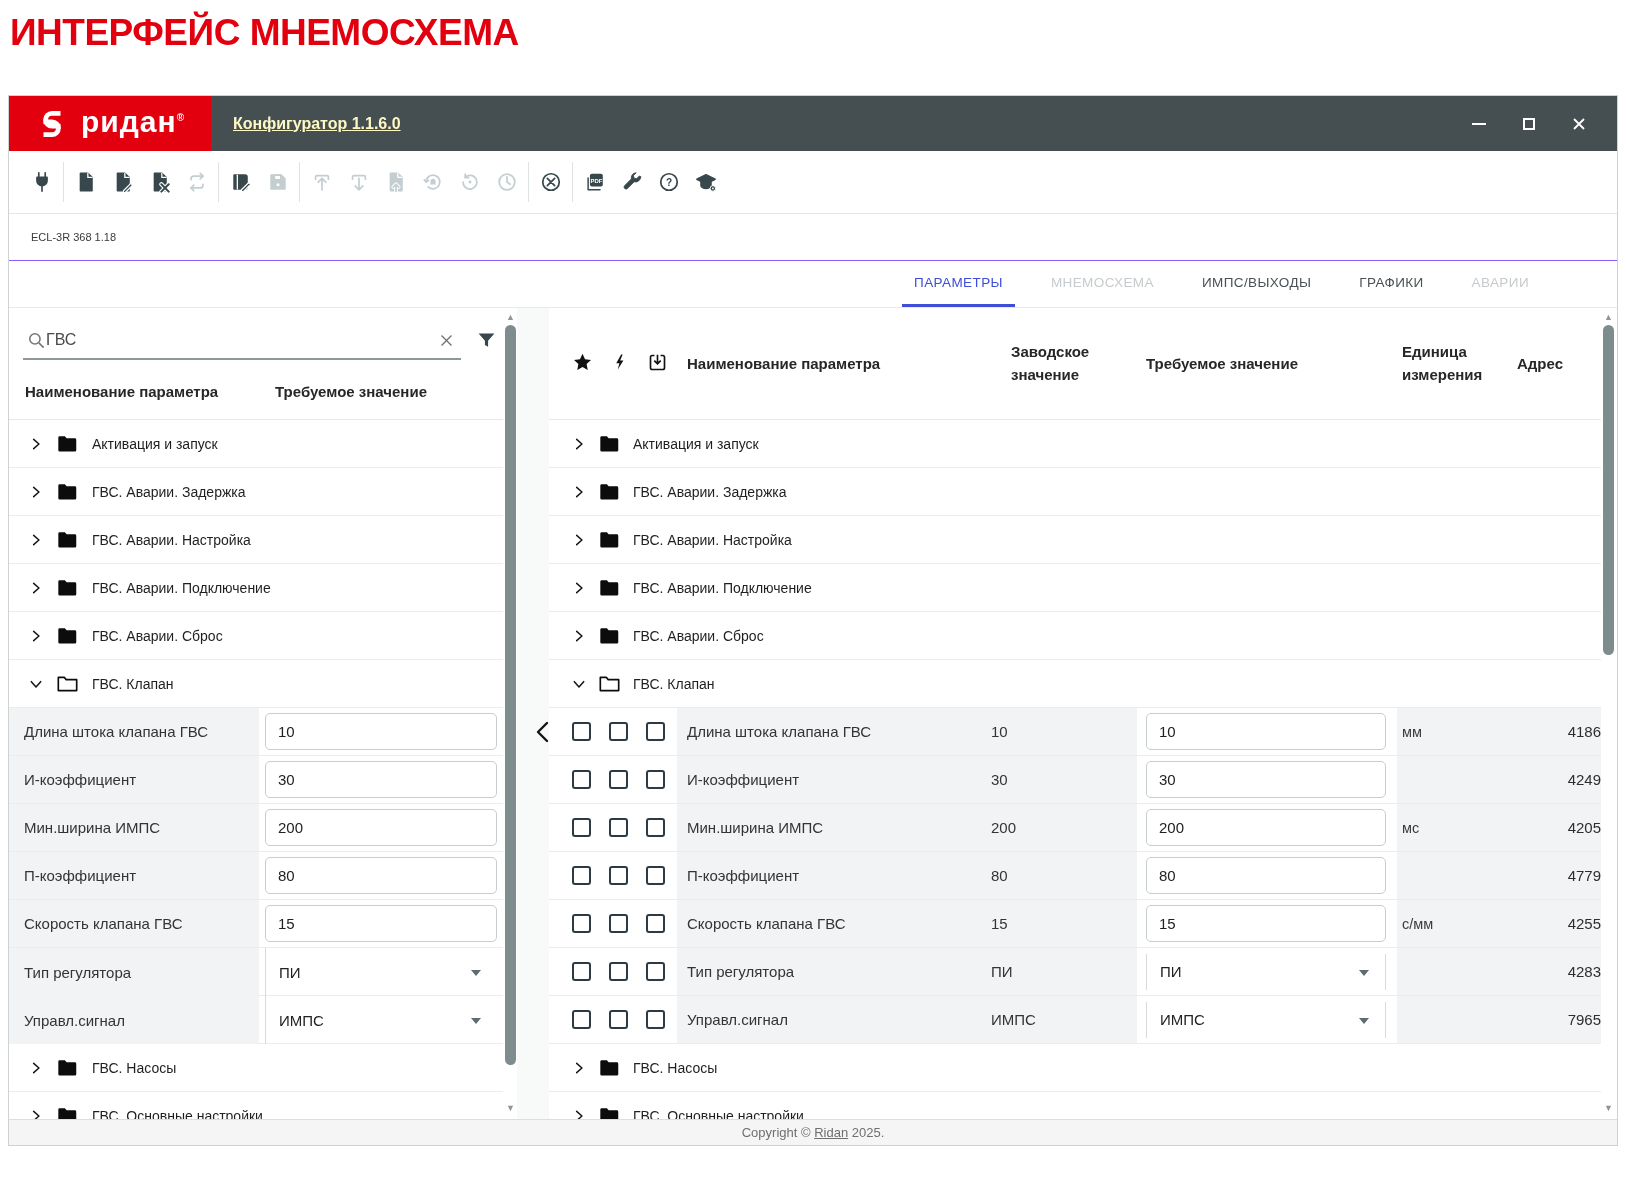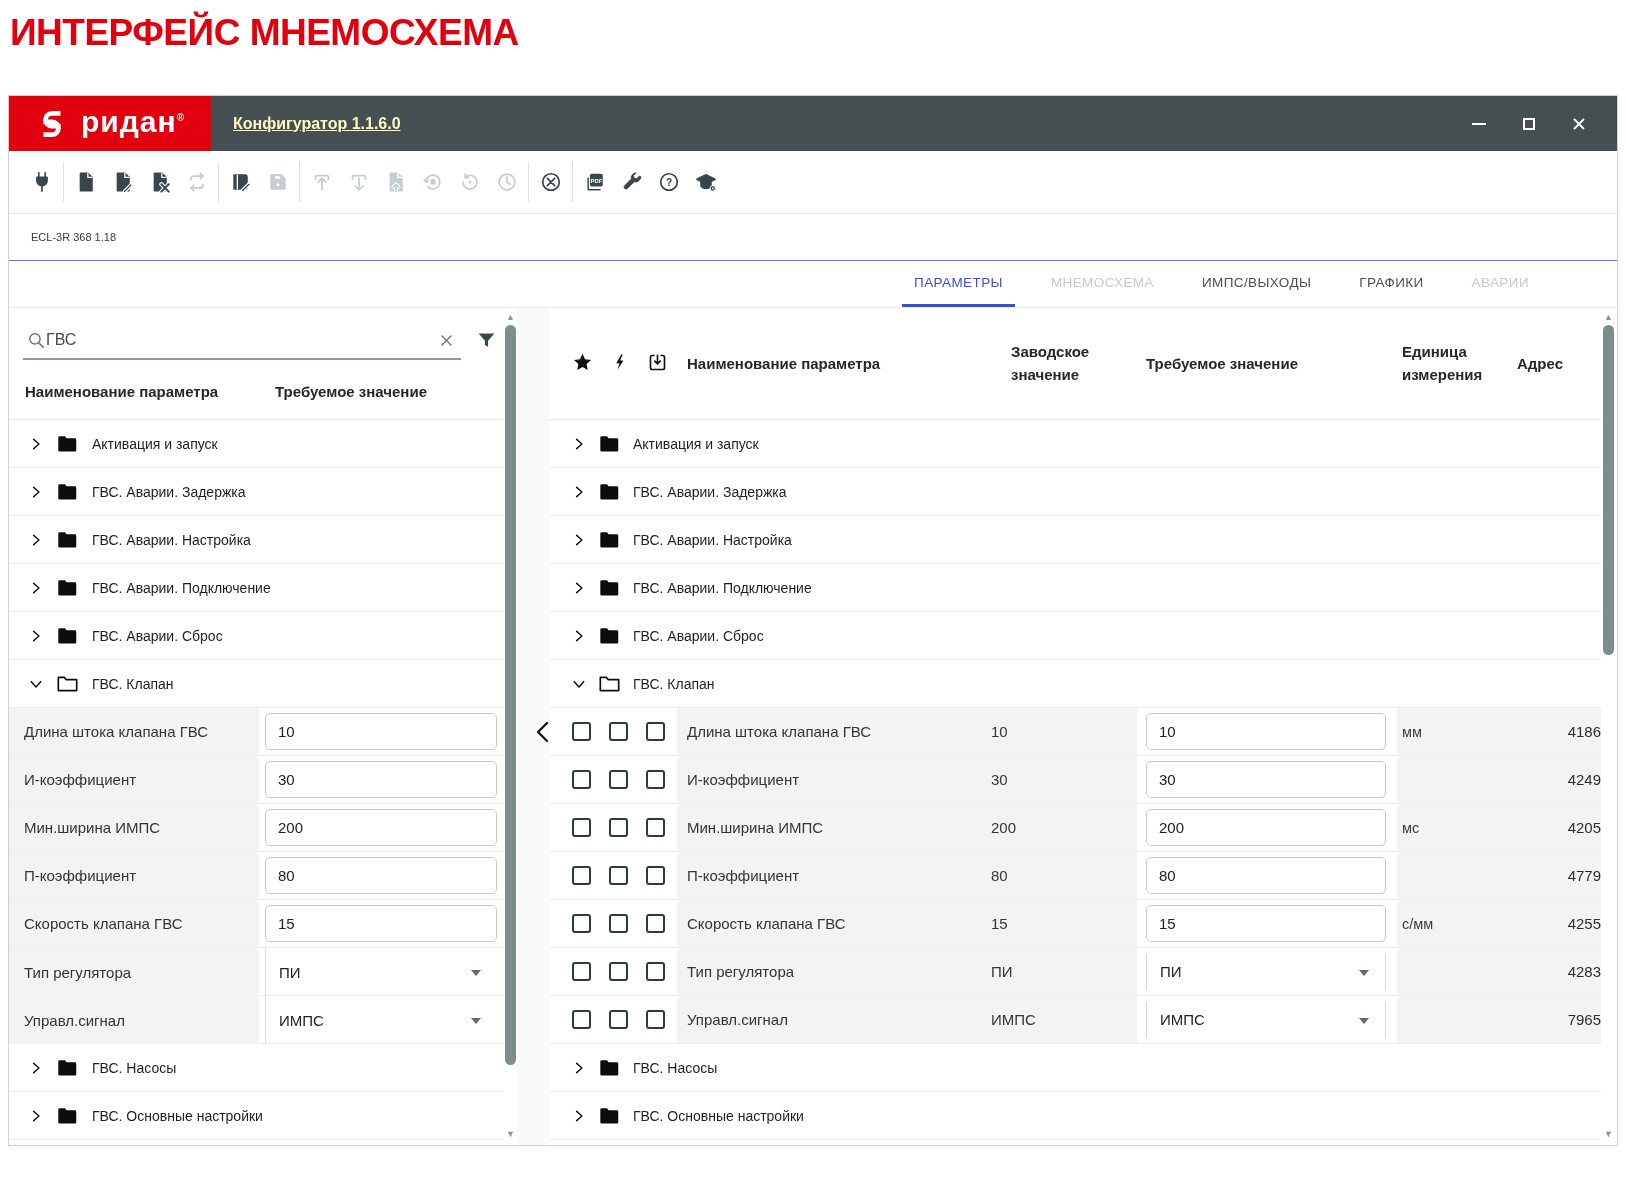--- a/index.html
+++ b/index.html
@@ -767,13 +767,16 @@
         </div>
     </div>
 
     <div class="vscroll right">
       <div class="arrow up">▲</div>
       <div class="thumb"></div>
       <div class="arrow down">▼</div>
     </div>
   </div>
 
+  <div class="footer">
+    <span><span>Copyright © </span><a href="#">Ridan</a><span> 2025.</span></span>
+  </div>
 </div>
 
 </body></html>

